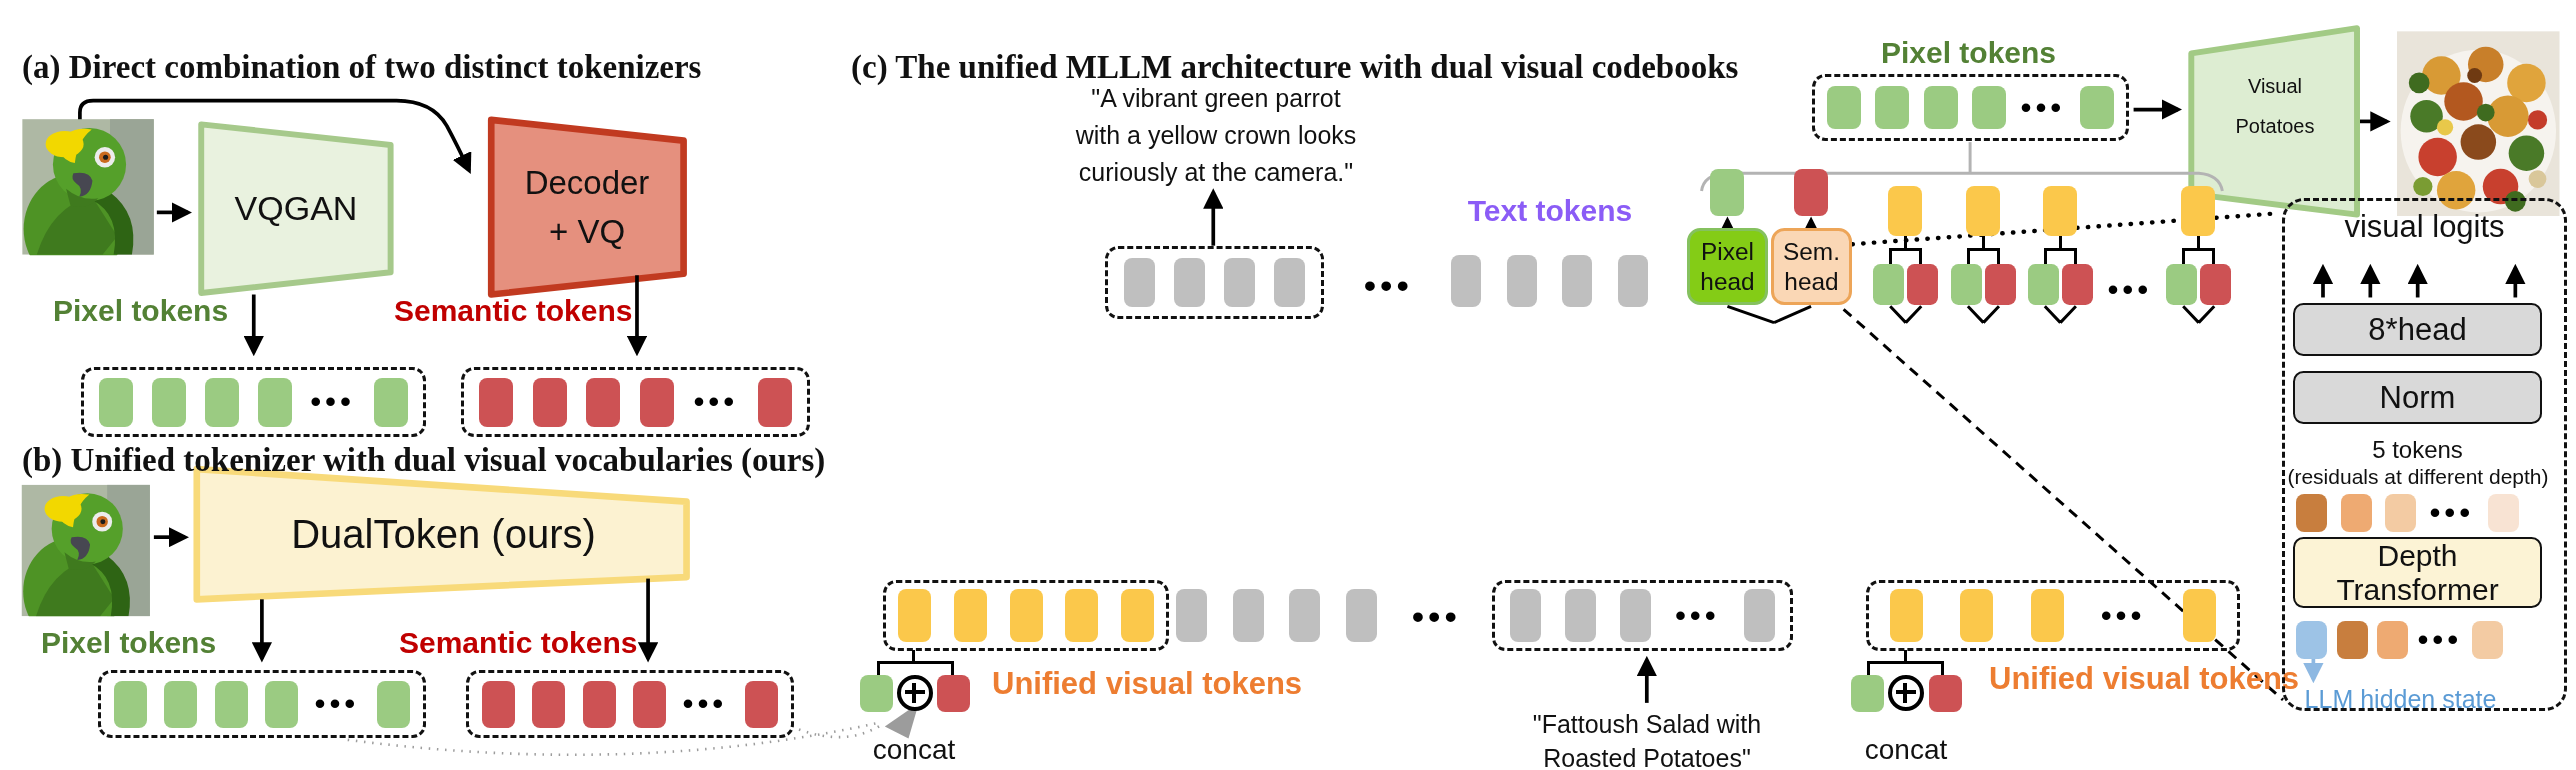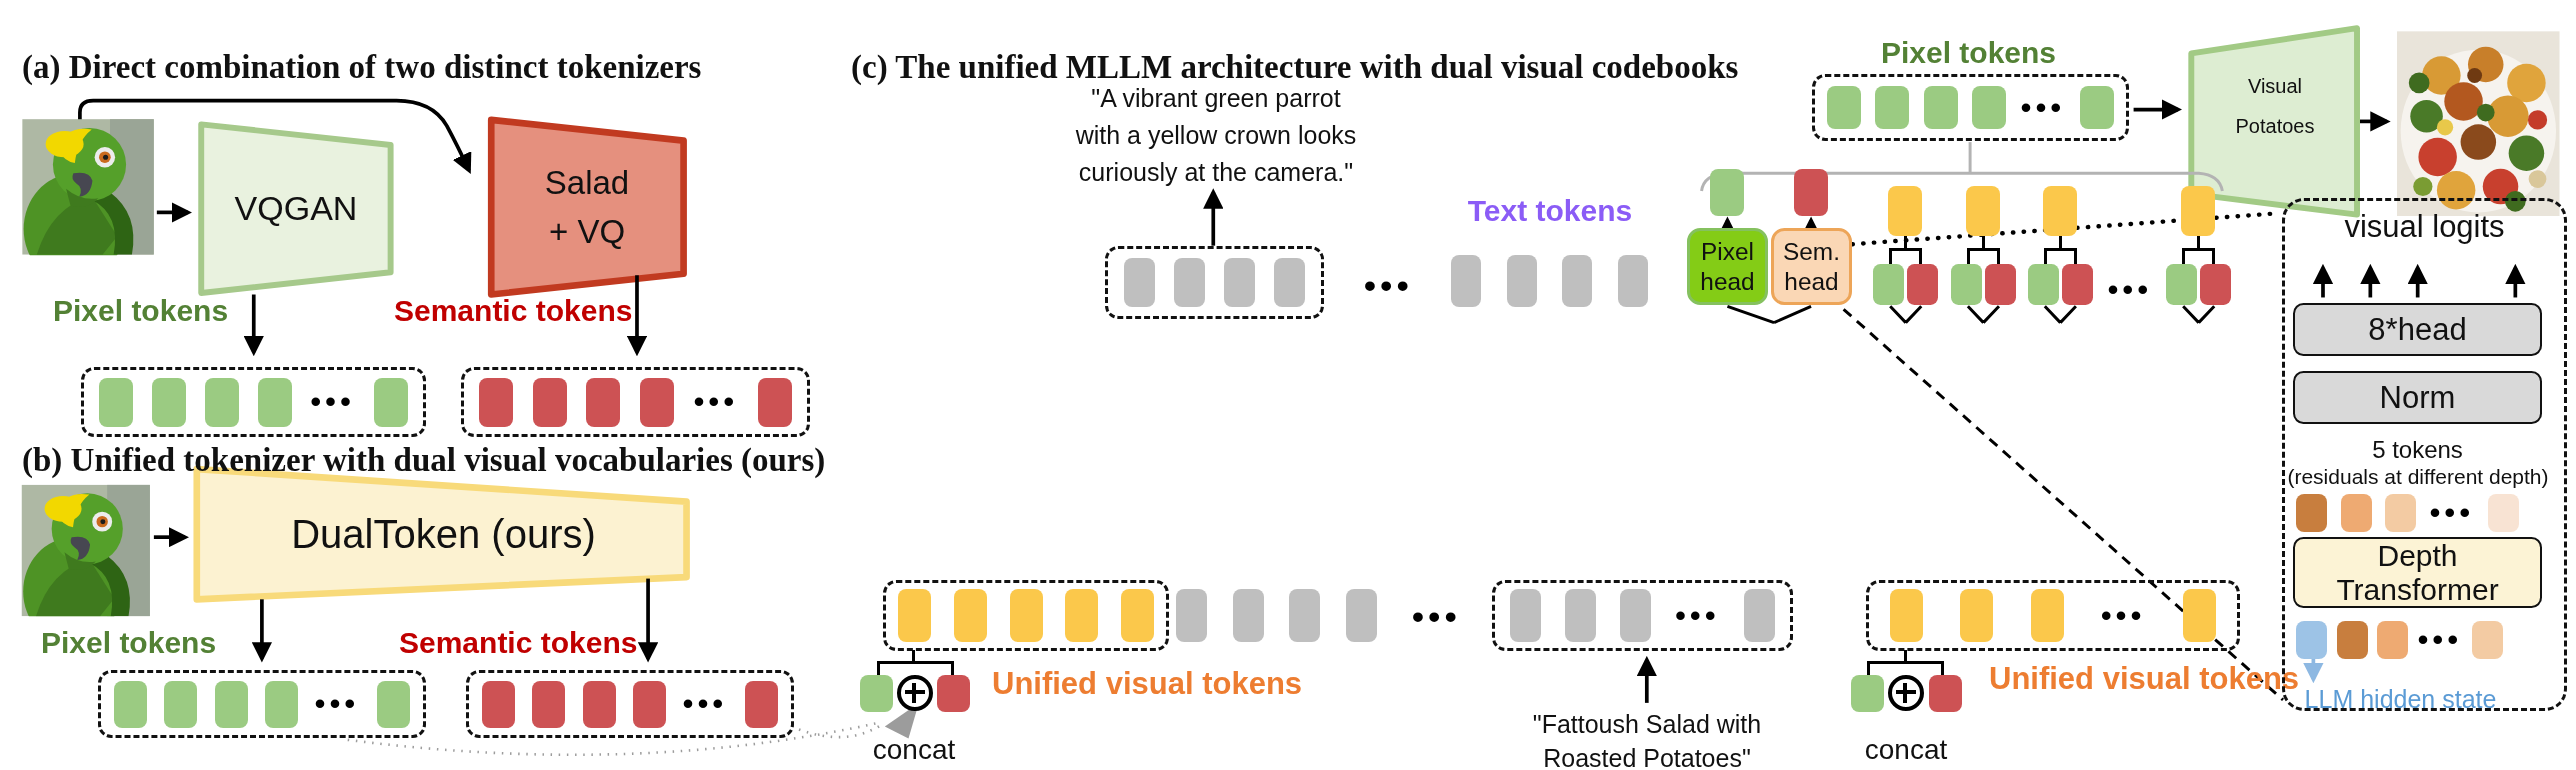--- a/index.html
+++ b/index.html
@@ -135,21 +135,21 @@
     <path d="M3127 890 V918" stroke="#8db8e2" stroke-width="5" fill="none" marker-end="url(#mB)"></path>
 
     <use href="#sym-parrot" x="30" y="160" width="178" height="185"></use>
     <use href="#sym-parrot" x="28" y="655" width="176" height="178"></use>
     <use href="#sym-food" x="3240" y="42" width="220" height="250"></use>
   </svg>
 
   <div class="abs ptitle" style="left:22px;top:49px;">(a) Direct combination of two distinct tokenizers</div>
   <div class="abs" style="left:222px;top:189px;width:148px;text-align:center;font-size:34px;">VQGAN</div>
   <div class="abs center" style="left:513px;top:158px;width:148px;font-size:33px;line-height:49px;">
-    <div>Salad</div>
+    <div>Decoder</div>
     <div>+ VQ</div>
   </div>
   <div class="abs dlabel" style="left: 53px; top: 294px; color: rgb(83, 129, 53);">Pixel tokens</div>
   <div class="abs dlabel" style="left: 394px; top: 294px; color: rgb(192, 0, 0);">Semantic tokens</div>
   <div class="abs dashbox trow" style="left:81px;top:367px;width:345px;height:70px;padding:0 15px;--tw:34px;--th:49px;">
       <div class="tok" style="background-color: rgb(155, 203, 130);"></div>
       <div class="tok" style="background-color: rgb(155, 203, 130);"></div>
       <div class="tok" style="background-color: rgb(155, 203, 130);"></div>
       <div class="tok" style="background-color: rgb(155, 203, 130);"></div>
       <span class="tok-dots">•••</span>

